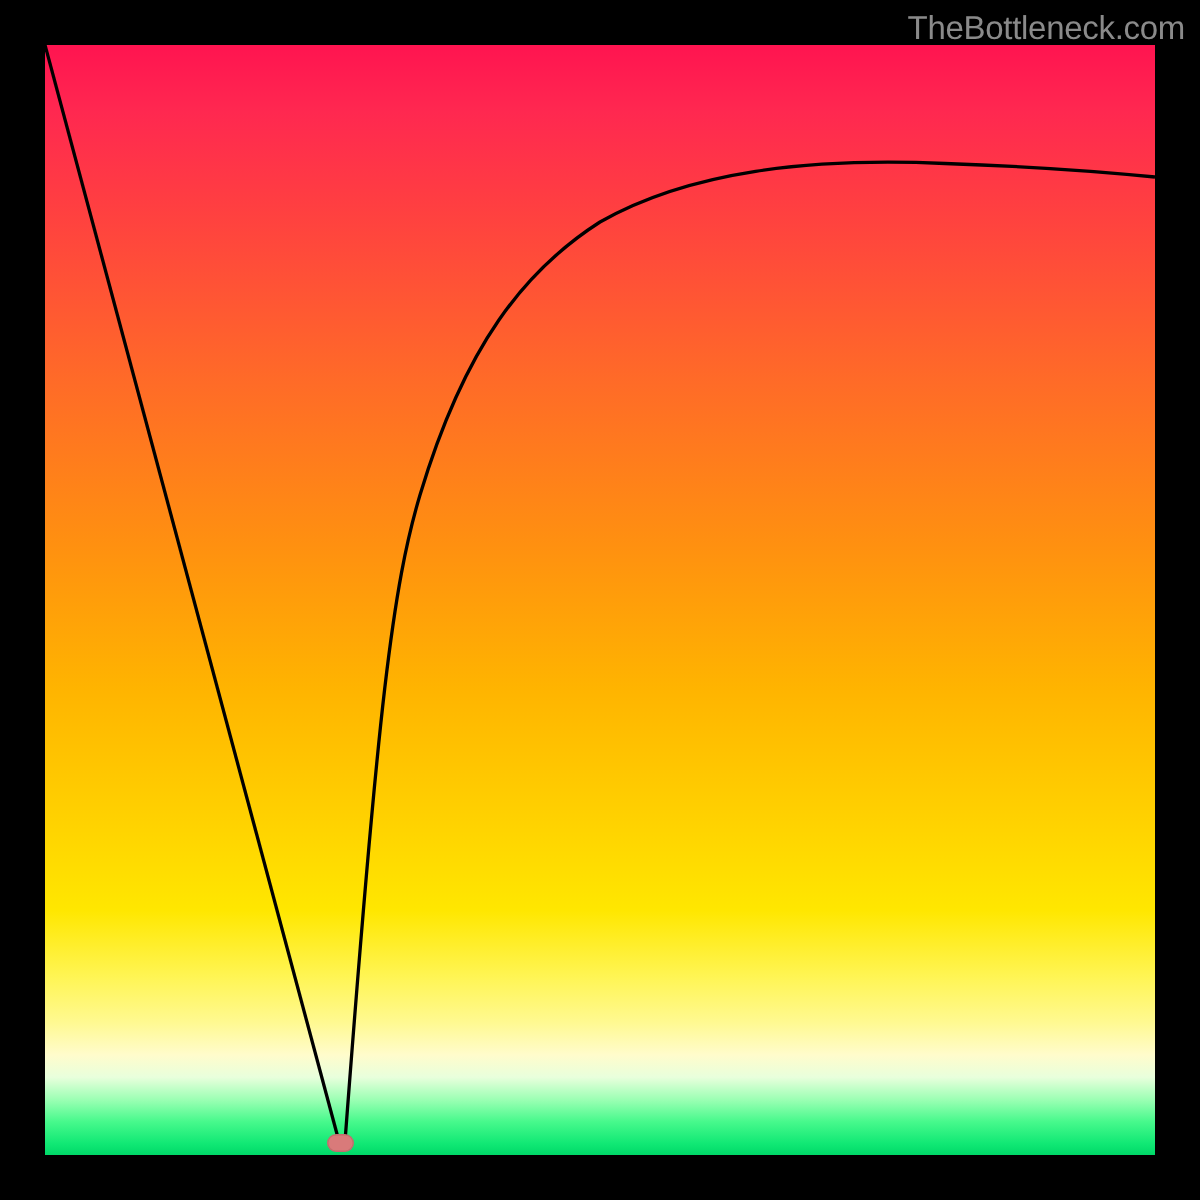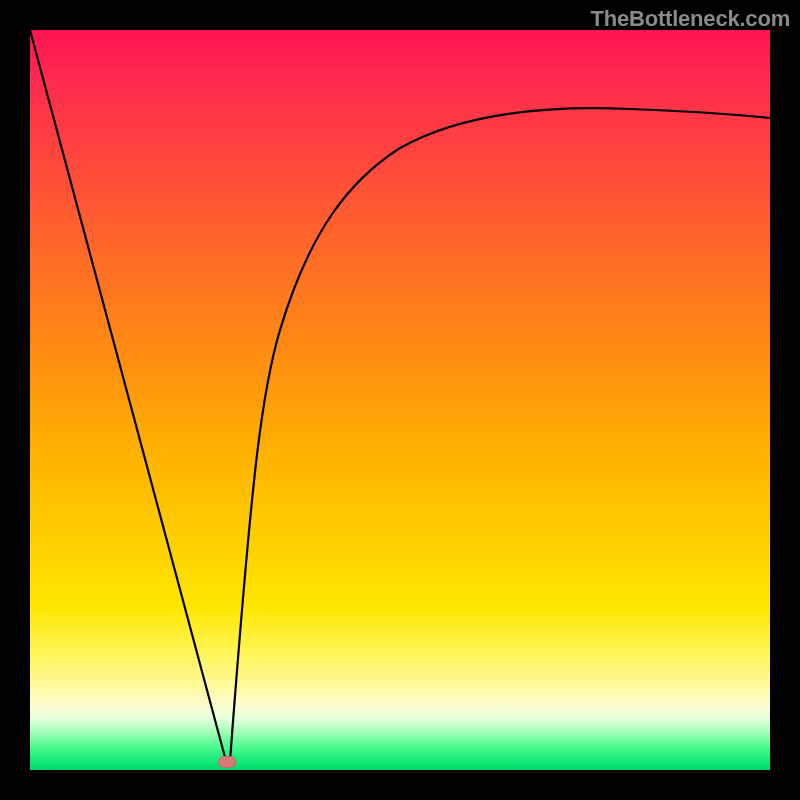--- a/index.html
+++ b/index.html
@@ -57,21 +57,21 @@
     background: #d97a7a;
     border-radius: 6px;
     box-shadow: 0 0 0 1px rgba(0,0,0,0.1) inset;
   }
   .attribution {
     position: absolute;
     top: 6px;
     right: 10px;
     font-family: Arial, Helvetica, sans-serif;
     font-size: 22px;
-    font-weight: 700;
+    font-weight: 400;
     color: #8a8a8a;
     letter-spacing: -0.2px;
   }
 </style>
 </head>
 <body>
 
 <div class="wrap">
   <div class="plot"></div>
 

